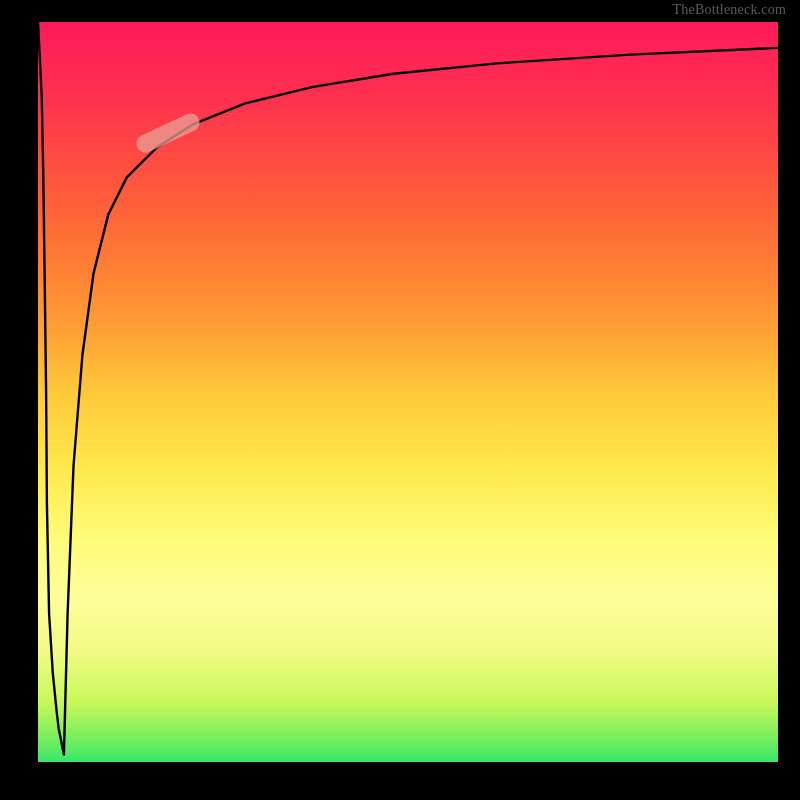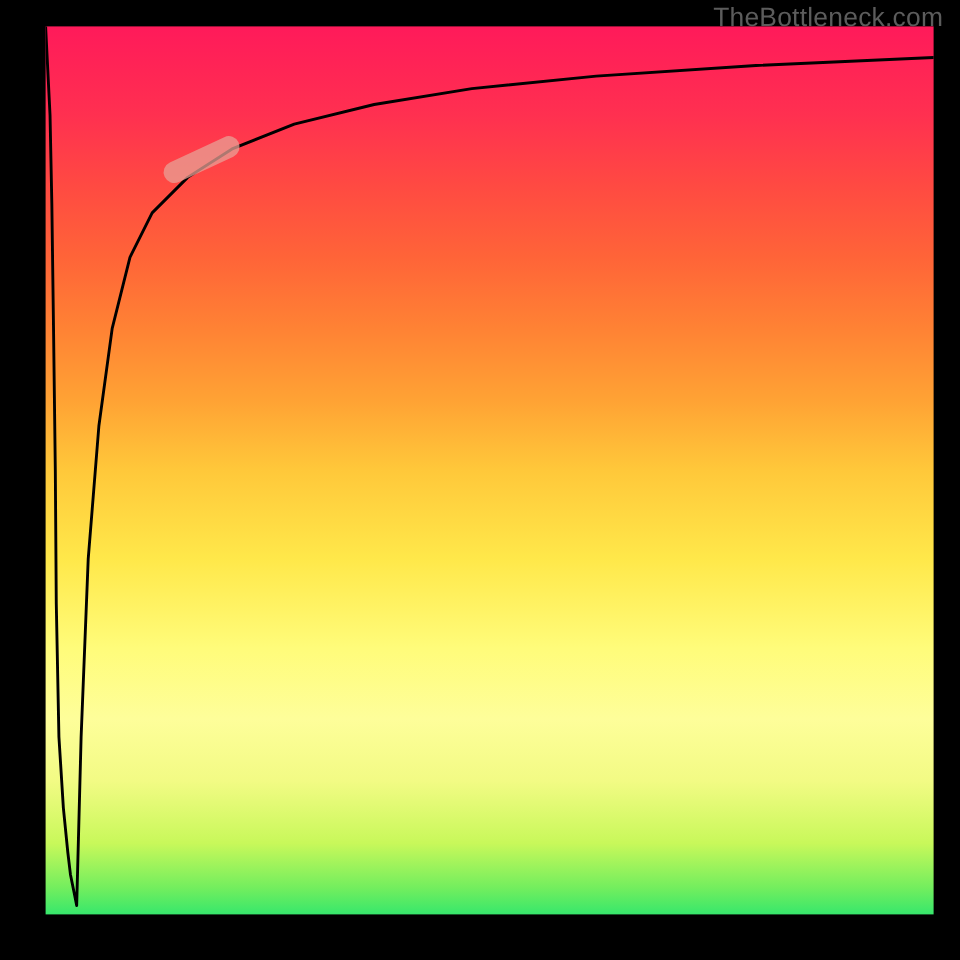--- a/index.html
+++ b/index.html
@@ -56,23 +56,24 @@
     height: 18px;
     border-radius: 9px;
     background: rgba(232, 160, 150, 0.75);
     transform-origin: center center;
   }
   .watermark {
     position: absolute;
     top: 2px;
     right: 14px;
     color: #5c5c5c;
-    font-size: 22px;
+    font-size: 14px;
     letter-spacing: 0.2px;
     font-weight: 400;
+    font-family: Liberation Serif, serif;
   }
 </style>
 </head>
 <body>
 
 <div class="frame">
 
   <div class="plot-area">
 
     <svg class="curve" viewBox="0 0 740 740" preserveAspectRatio="none">

